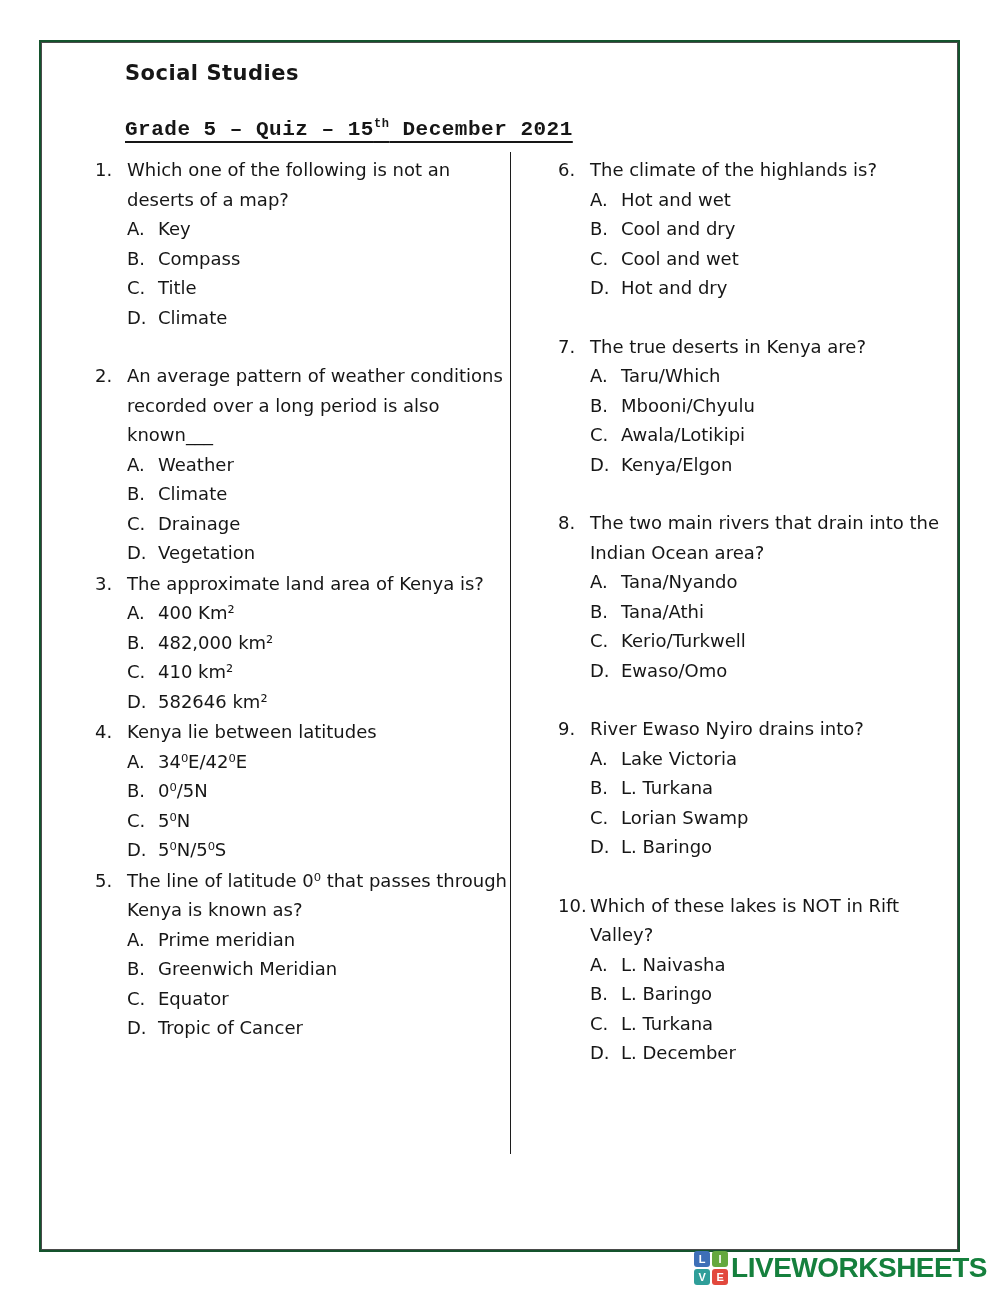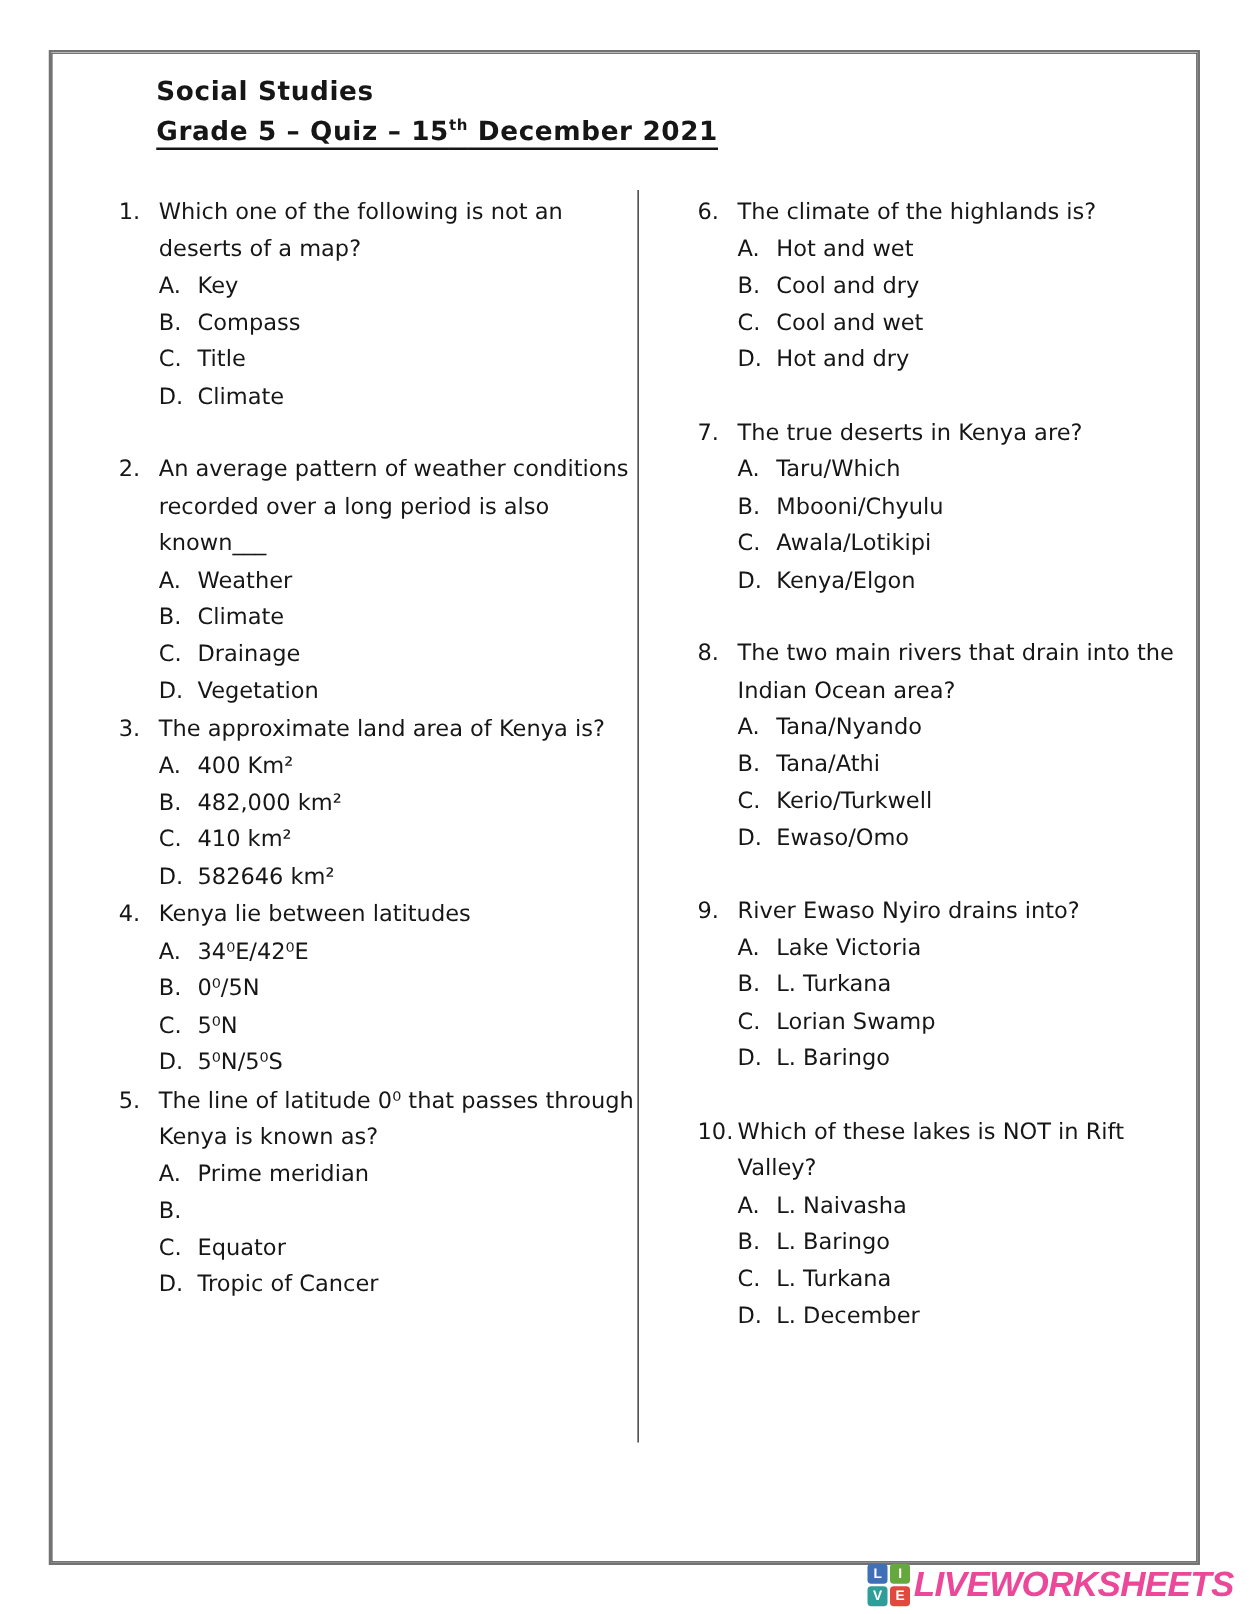--- a/index.html
+++ b/index.html
@@ -9,33 +9,34 @@
     font-family: "DejaVu Sans", sans-serif;
     color: #161616;
     position: relative;
     overflow: hidden;
   }
   .sheet {
     position: absolute;
     left: 39px; top: 40px;
     width: 917px; height: 1208px;
     background: #ffffff;
-    border: 2px solid #737373;
+    border: 2px solid #14532d;
     box-shadow: inset 0 0 0 1px #4a4a4a;
   }
   .subject {
     position: absolute; left: 84px; top: 19px;
     font-size: 21px; font-weight: bold; letter-spacing: 0.5px;
   }
   .quiz-title {
-    position: absolute; left: 84px; top: 51px;
+    position: absolute; left: 84px; top: 76px;
     font-size: 21px; font-weight: bold; letter-spacing: 0.5px;
     text-decoration: underline;
     text-decoration-thickness: 2px;
     text-underline-offset: 6px;
+    font-family: Liberation Mono, monospace;
   }
   .quiz-title sup { font-size: 12px; line-height: 0; }
   .divider {
     position: absolute;
     left: 469px; top: 110px;
     width: 1px; height: 1002px;
     background: #1c1c1c;
   }
   .columns {
     position: absolute; left: 54px; top: 113px;
@@ -182,20 +183,21 @@
         <div class="question">
           <span class="q-num">5.</span>
           <div class="q-body">
             <div class="q-text">The line of latitude 0⁰ that passes through Kenya is known as?</div>
             <div class="option">
               <span class="opt-letter">A.</span>
               <span class="opt-text">Prime meridian</span>
             </div>
             <div class="option">
               <span class="opt-letter">B.</span>
+              <span class="opt-text">Greenwich Meridian</span>
             </div>
             <div class="option">
               <span class="opt-letter">C.</span>
               <span class="opt-text">Equator</span>
             </div>
             <div class="option">
               <span class="opt-letter">D.</span>
               <span class="opt-text">Tropic of Cancer</span>
             </div>
           </div>
@@ -316,14 +318,14 @@
   </div>
 </div>
 
 <div class="lw-logo">
   <div class="lw-tiles" id="lw-tiles">
       <div class="lw-tile" style="background: rgb(62, 111, 183);">L</div>
       <div class="lw-tile" style="background: rgb(100, 168, 62);">I</div>
       <div class="lw-tile" style="background: rgb(47, 158, 153);">V</div>
       <div class="lw-tile" style="background: rgb(226, 72, 61);">E</div>
     </div>
-  <span class="lw-text" id="lw-text" style="color: #ec4899; font-style: italic;">LIVEWORKSHEETS</span>
+  <span class="lw-text" id="lw-text" style="color: #15803d;">LIVEWORKSHEETS</span>
 </div>
 
 </body></html>

